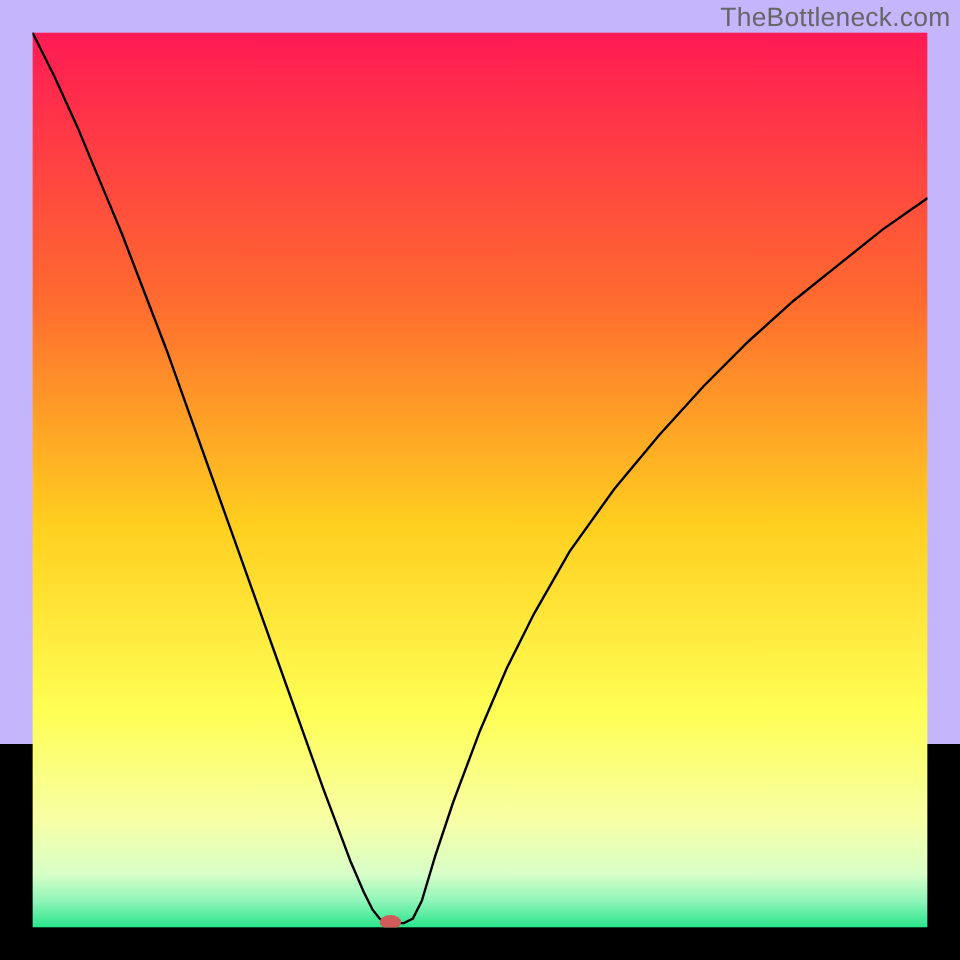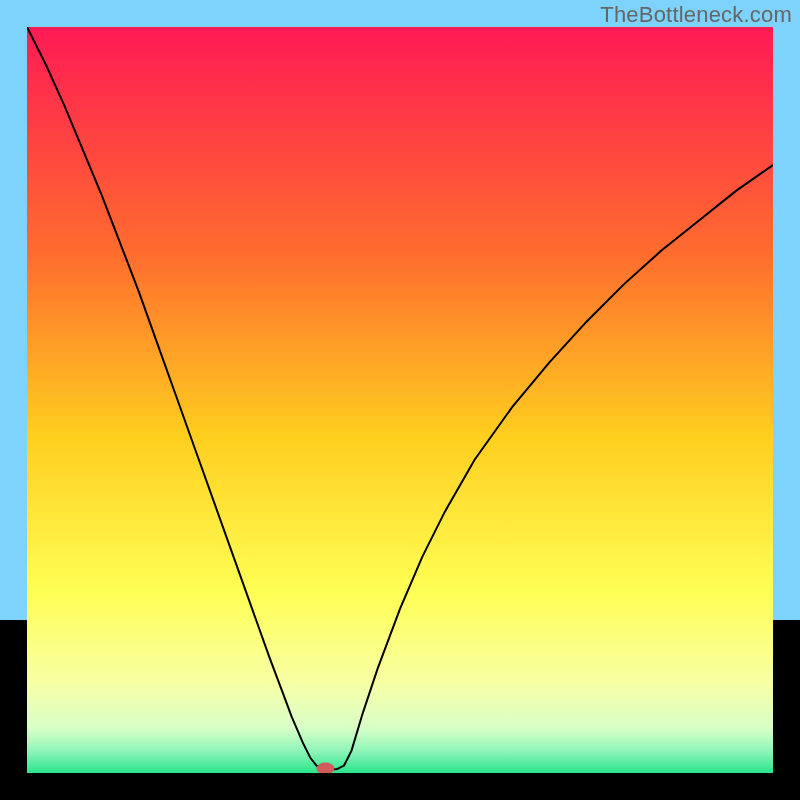--- a/index.html
+++ b/index.html
@@ -8,21 +8,21 @@
     width: 800px;
     height: 800px;
     overflow: hidden;
     background: #000;
     font-family: Arial, Helvetica, sans-serif;
   }
   .frame {
     position: absolute;
     left: 0; top: 0;
     width: 800px; height: 620px;
-    background: #7dd3fc;
+    background: #c4b5fd;
   }
   .plot {
     position: absolute;
     left: 27px;
     top: 27px;
     width: 746px;
     height: 746px;
   }
   .watermark {
     position: absolute;

